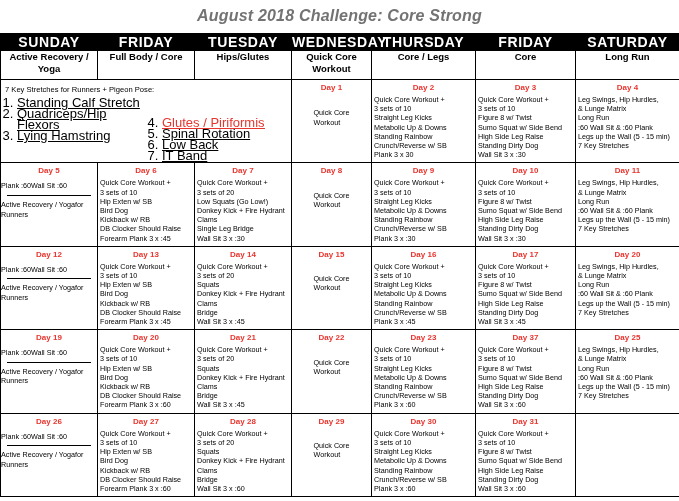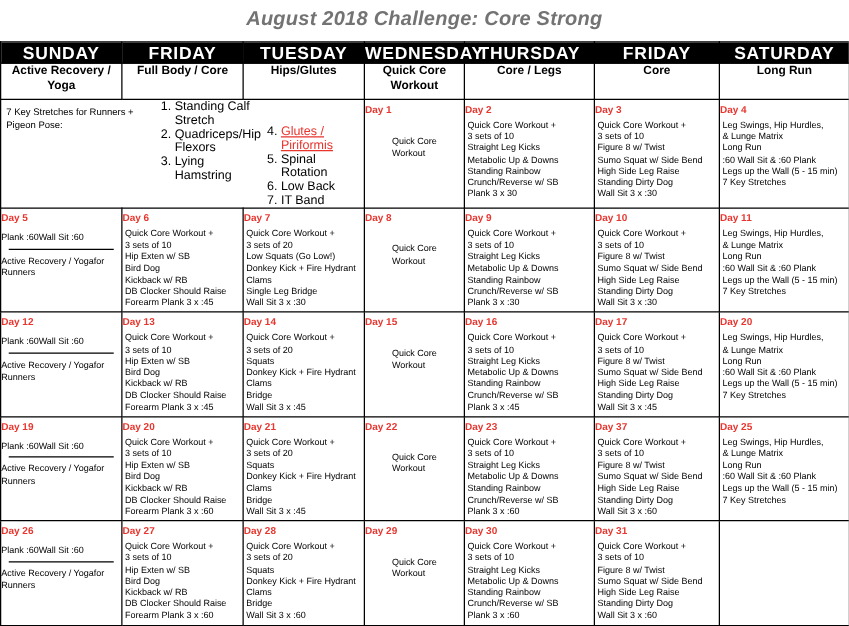--- a/index.html
+++ b/index.html
@@ -64,20 +64,21 @@
     font-weight: bold;
     font-size: 9.5px;
     height: 28px;
     padding: 5px 2px;
     line-height: 12px;
   }
   .daynum {
     color: #e8352e;
     font-weight: bold;
     font-size: 8px;
+    text-align: center;
     display: block;
     padding: 3px 0 2px 0;
     line-height: 10px;
   }
   .cell-body {
     font-size: 7.2px;
     line-height: 9.2px;
     padding: 0 2px 3px 2px;
   }
   .cell-body .ln { display: block; white-space: nowrap; }
@@ -98,22 +99,23 @@
     line-height: 0;
   }
   .stretch-intro {
     font-size: 7.6px;
     padding: 5px 3px 2px 4px;
     line-height: 10px;
   }
   ol.stretch-list {
     margin: 0;
     padding: 0 0 0 16px;
-    font-size: 10px;
+    font-size: 13px;
     line-height: 11px;
+    text-decoration: underline;
   }
   ol.stretch-list.second {
     padding-left: 16px;
     margin-top: 20px;
   }
   .underline-red { color: #e8352e; text-decoration: underline; }
 </style>
 </head>
 <body>
 
@@ -147,21 +149,21 @@
         <td class="hdr-cell">Hips/Glutes</td>
         <td class="hdr-cell">Quick Core Workout</td>
         <td class="hdr-cell">Core / Legs</td>
         <td class="hdr-cell">Core</td>
         <td class="hdr-cell">Long Run</td>
       </tr>
     </thead>
     <tbody>
         <tr>
           <td class="cell first-row" colspan="3">
-            <div style="display: flex; flex-direction: row;">
+            <div style="display: flex; flex-direction: column;">
               <div class="stretch-intro">7 Key Stretches for Runners + Pigeon Pose:</div>
               <div style="display: flex;">
                 <ol class="stretch-list" style="flex: 1 1 0%;">
                   <li>Standing Calf Stretch</li>
                   <li>Quadriceps/Hip Flexors</li>
                   <li>Lying Hamstring</li>
                 </ol>
                 <ol class="stretch-list second" start="4" style="flex: 1 1 0%;">
                   <li><span class="underline-red">Glutes / Piriformis</span></li>
                   <li>Spinal Rotation</li>

